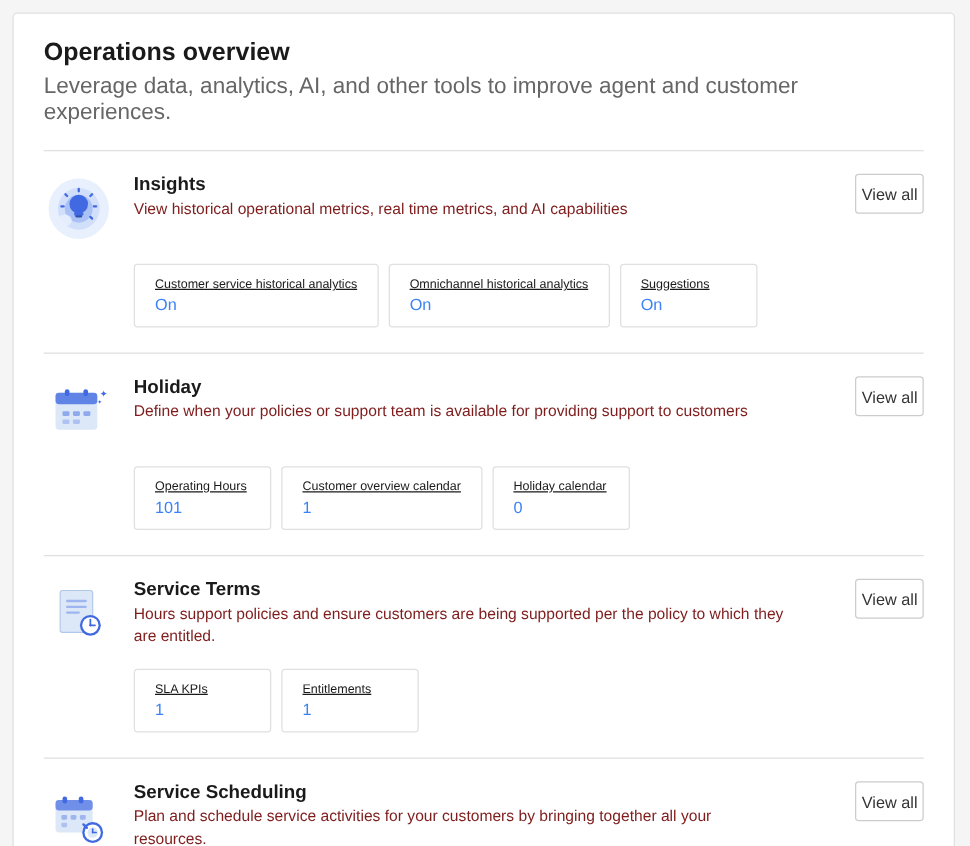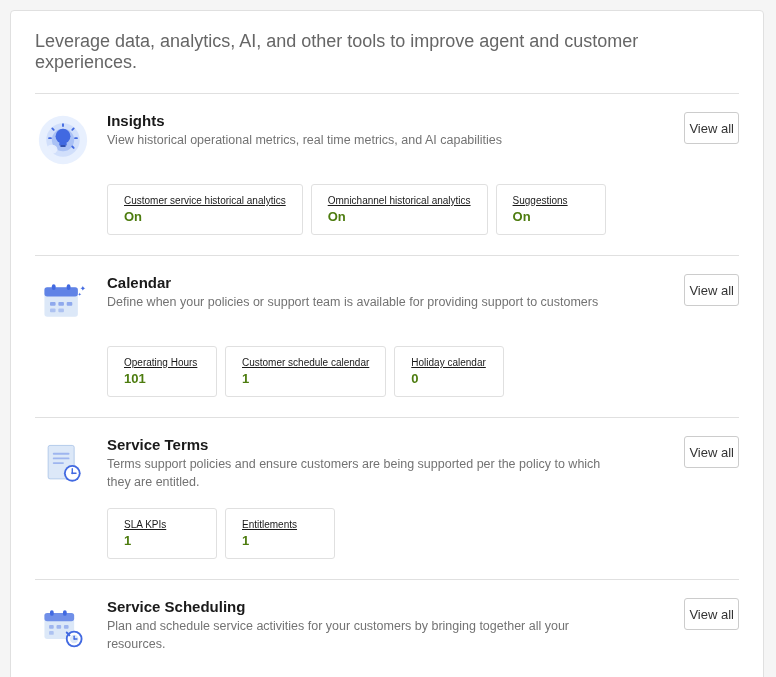--- a/index.html
+++ b/index.html
@@ -57,21 +57,21 @@
       flex: 1;
     }
     .section-name {
       font-size: 15px;
       font-weight: 700;
       color: #1a1a1a;
       margin-bottom: 3px;
     }
     .section-desc {
       font-size: 12.5px;
-      color: #737373;
+      color: #7f1d1d;
       line-height: 1.4;
       max-width: 520px;
     }
     .view-all-btn {
       border: 1px solid #ccc;
       background: #fff;
       color: #333;
       font-size: 13px;
       padding: 6px 4px;
       border-radius: 3px;
@@ -95,22 +95,22 @@
       cursor: pointer;
     }
     .card-label {
       font-size: 10px;
       color: #1a1a1a;
       margin-bottom: 3px;
       text-decoration: underline;
     }
     .card-value {
       font-size: 13px;
-      color: #4d7c0f;
-      font-weight: 700;
+      color: #3b82f6;
+      font-weight: 400;
     }
 
     
     .icon-insights {
       width: 52px;
       height: 52px;
     }
     .icon-calendar {
       width: 52px;
       height: 52px;
@@ -121,20 +121,21 @@
     }
     .icon-scheduling {
       width: 52px;
       height: 52px;
     }
   </style>
 </head>
 <body>
 
 <div class="page-container">
+  <div class="page-title">Operations overview</div>
   <div class="page-subtitle">Leverage data, analytics, AI, and other tools to improve agent and customer experiences.</div>
 
   <div class="section">
     <div class="section-header">
       <div class="section-left">
         <div class="section-icon">
           <svg class="icon-insights" viewBox="0 0 56 56" fill="none" xmlns="http://www.w3.org/2000/svg">
             <circle cx="28" cy="28" r="26" fill="#e8f0fe"></circle>
             <circle cx="28" cy="28" r="18" fill="#4f7fe8" opacity="0.15"></circle>
             <circle cx="28" cy="28" r="12" fill="#4f7fe8" opacity="0.3"></circle>
@@ -193,33 +194,33 @@
             <rect x="23" y="35" width="6" height="4" rx="1" fill="#4169e1" opacity="0.3"></rect>
 
             <rect x="16" y="9" width="4" height="6" rx="2" fill="#4169e1"></rect>
             <rect x="32" y="9" width="4" height="6" rx="2" fill="#4169e1"></rect>
 
             <text x="46" y="16" font-size="8" fill="#4169e1">✦</text>
             <text x="44" y="22" font-size="5" fill="#4169e1">✦</text>
           </svg>
         </div>
         <div class="section-text">
-          <div class="section-name">Calendar</div>
+          <div class="section-name">Holiday</div>
           <div class="section-desc">Define when your policies or support team is available for providing support to customers</div>
         </div>
       </div>
       <button class="view-all-btn">View all</button>
     </div>
     <div class="cards-row">
       <div class="card">
         <div class="card-label">Operating Hours</div>
         <div class="card-value">101</div>
       </div>
       <div class="card">
-        <div class="card-label">Customer schedule calendar</div>
+        <div class="card-label">Customer overview calendar</div>
         <div class="card-value">1</div>
       </div>
       <div class="card">
         <div class="card-label">Holiday calendar</div>
         <div class="card-value">0</div>
       </div>
     </div>
   </div>
 
   <div class="section">
@@ -237,21 +238,21 @@
 
             <circle cx="38" cy="38" r="9" fill="#4169e1"></circle>
             <circle cx="38" cy="38" r="7" fill="white"></circle>
             <line x1="38" y1="33" x2="38" y2="38" stroke="#4169e1" stroke-width="1.5" stroke-linecap="round"></line>
             <line x1="38" y1="38" x2="42" y2="38" stroke="#4169e1" stroke-width="1.5" stroke-linecap="round"></line>
             <circle cx="38" cy="38" r="1" fill="#4169e1"></circle>
           </svg>
         </div>
         <div class="section-text">
           <div class="section-name">Service Terms</div>
-          <div class="section-desc">Terms support policies and ensure customers are being supported per the policy to which they are entitled.</div>
+          <div class="section-desc">Hours support policies and ensure customers are being supported per the policy to which they are entitled.</div>
         </div>
       </div>
       <button class="view-all-btn">View all</button>
     </div>
     <div class="cards-row">
       <div class="card">
         <div class="card-label">SLA KPIs</div>
         <div class="card-value">1</div>
       </div>
       <div class="card">

